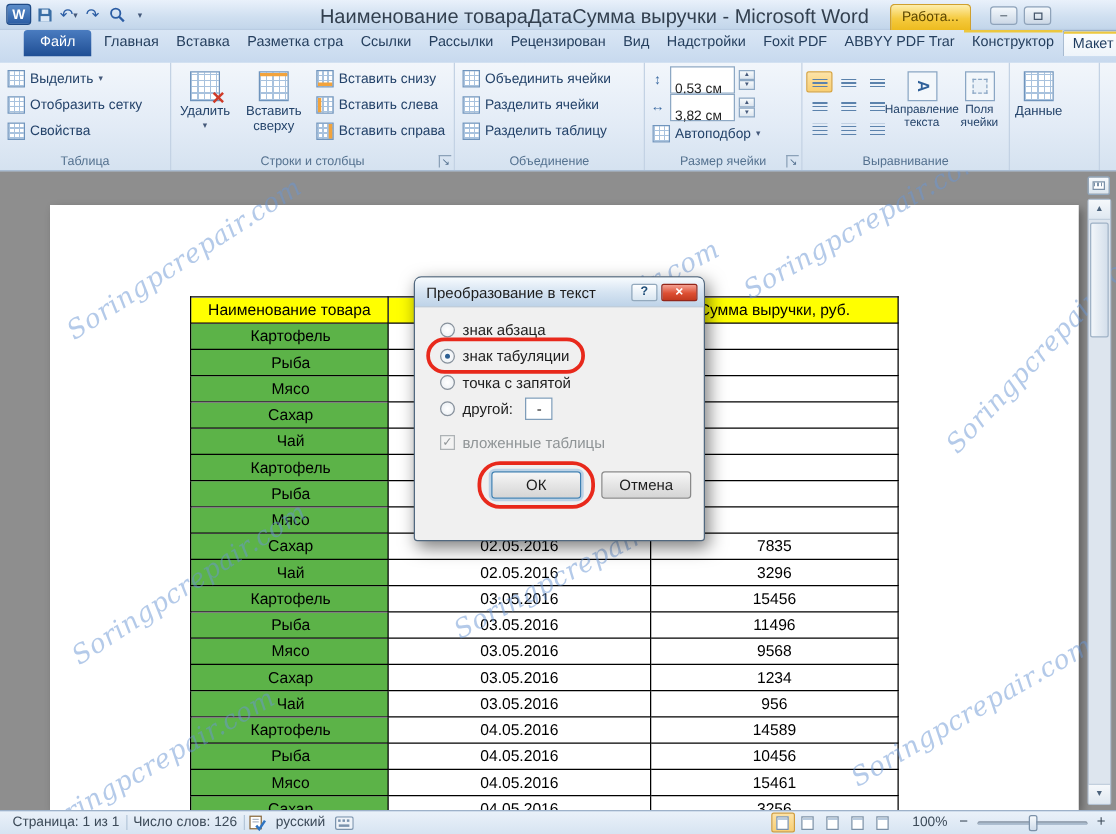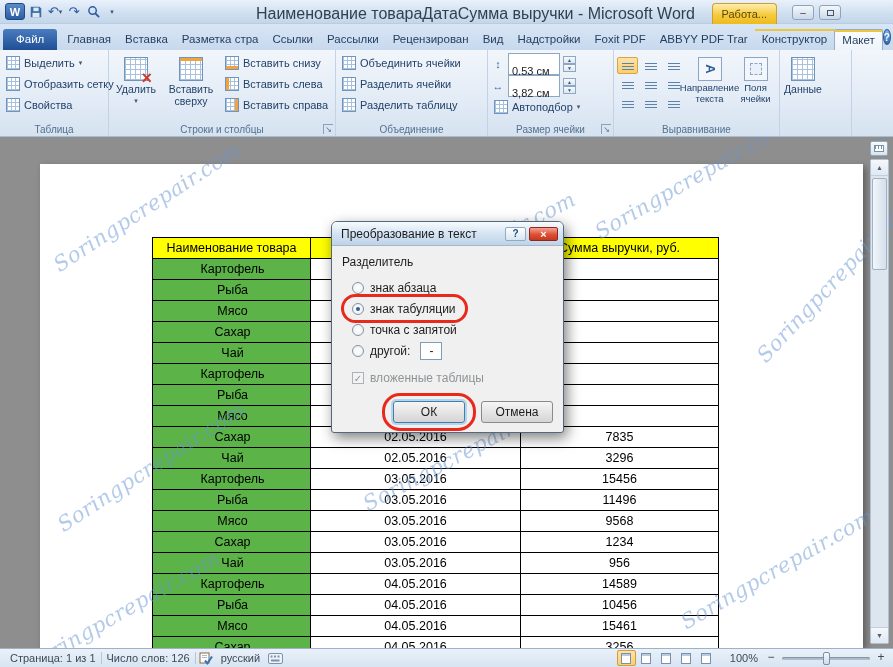--- a/index.html
+++ b/index.html
@@ -12,21 +12,21 @@
 .word-logo{width:20px;height:17px;background:linear-gradient(#5b8cc9,#2b5da4);color:#fff;font-weight:bold;font-size:11px;text-align:center;line-height:16px;border-radius:3px;border:1px solid #1e4a86}
 .qat-btn{height:18px;min-width:16px;display:flex;align-items:center;justify-content:center;color:#2b5da4;font-size:13px;border-radius:2px}
 .caret{font-size:7px;color:#44597a}
 .title-text{position:absolute;left:150px;right:198px;top:5px;text-align:right;font-size:16px;color:#323f4e;white-space:nowrap;overflow:hidden}
 .ctx-group{position:absolute;right:116px;top:3px;height:21px;padding:4px 9px 0;background:linear-gradient(#fdeeae,#f5ca3e 55%,#edbb1f);border:1px solid #cfa02f;border-bottom:none;border-radius:4px 4px 0 0;font-size:11px;color:#5c4700}
 .winbtns{position:absolute;right:52px;top:5px;display:flex;gap:5px}
 .win-btn{width:22px;height:15px;background:linear-gradient(#f4f8fc,#ccd8e6);border:1px solid #8fa3ba;border-radius:3px;display:flex;align-items:center;justify-content:center;font-size:10px;line-height:1;color:#33414f}
 .restore-glyph{width:7px;height:6px;border:1px solid #45566b;display:inline-block}
 
 
-.tabrow{position:absolute;left:0;top:24px;width:100%;height:26px;background:linear-gradient(#d9e6f5,#c7d9ee);display:flex;align-items:flex-end;padding:0 3px;z-index:5}
+.tabrow{position:absolute;left:0;top:24px;width:100%;height:26px;background:linear-gradient(#d9e6f5,#c7d9ee);display:flex;padding:0 19px;z-index:5}
 .file-tab{height:21px;padding:4px 13px 0;background:linear-gradient(#4a7cc0,#1f4e94);color:#fff;border-radius:3px 3px 0 0;font-size:11.5px;margin-right:3px;white-space:nowrap}
 .tab{height:21px;padding:4px 7px 0;font-size:11.5px;color:#253f5e;white-space:nowrap}
 .tab.ctx{box-shadow:inset 0 2px 0 #ecc73e}
 .tab.active{background:linear-gradient(#fbfdfe,#eef4fa);border:1px solid #99aec6;border-bottom:none;border-radius:2px 2px 0 0;color:#1c3a5e;box-shadow:inset 0 2px 0 #ecc73e}
 .help-btn{margin-left:auto;width:16px;height:16px;border-radius:50%;background:linear-gradient(#7fb4e8,#2e67ac);border:1px solid #265a97;color:#fff;font-size:10px;font-weight:bold;display:flex;align-items:center;justify-content:center;align-self:center}
 
 
 .ribbon{position:absolute;left:0;top:50px;width:100%;height:87px;background:linear-gradient(#f2f6fb,#e2ebf6 60%,#d5e2f0);border-bottom:1px solid #a9bcd2;display:flex;z-index:4}
 .rgroup{position:relative;height:100%;border-right:1px solid #c3d2e4;padding:4px 3px 15px;display:flex;gap:2px}
 .col{display:flex;flex-direction:column;gap:3px}
@@ -35,21 +35,21 @@
 .sbtn{display:flex;align-items:center;gap:4px;height:18px;padding:1px 3px;border-radius:2px;white-space:nowrap;font-size:11px;color:#24436a}
 .gicon{flex:0 0 auto;width:14px;height:14px;border:1px solid #6f94bd;background-color:#fff;background-image:repeating-linear-gradient(0deg,#a8c2de 0 1px,transparent 1px 4px),repeating-linear-gradient(90deg,#a8c2de 0 1px,transparent 1px 4px)}
 .big-btn{display:flex;flex-direction:column;align-items:center;gap:2px;padding:3px 1px;border-radius:3px;font-size:10.5px;text-align:center;color:#24436a;line-height:1.15}
 .bicon{position:relative;width:24px;height:24px;border:1px solid #6f94bd;background-color:#fff;background-image:repeating-linear-gradient(0deg,#a8c2de 0 1px,transparent 1px 5px),repeating-linear-gradient(90deg,#a8c2de 0 1px,transparent 1px 5px)}
 .bicon.plain{background-image:none;border-color:#8aa6c4;background-color:#f3f7fb}
 .del-x::after{content:"×";position:absolute;right:-5px;bottom:-9px;color:#cf3a28;font-size:18px;font-weight:bold}
 .accent-top{box-shadow:inset 0 3px 0 #f2a33c}
 .accent-bottom{box-shadow:inset 0 -3px 0 #f2a33c}
 .accent-left{box-shadow:inset 3px 0 0 #f2a33c}
 .accent-right{box-shadow:inset -3px 0 0 #f2a33c}
-.g-table{width:109px}.g-rows{width:227px}.g-merge{width:152px}.g-size{width:126px}.g-align{width:166px}.g-data{width:72px}
+.g-table{width:137px}.g-rows{width:227px}.g-merge{width:152px}.g-size{width:126px}.g-align{width:166px}.g-data{width:72px}
 .g-fill{flex:1;border-right:none}
 .g-rows .big-btn.b1{width:48px}.g-rows .big-btn.b2{width:58px}
 .size-row{display:flex;align-items:center;gap:3px;height:19px}
 .dir-ico{width:14px;text-align:center;color:#3e6ca3;font-size:11px}
 .spin-input{width:52px;height:17px;border:1px solid #8da8c4;background:#fff;font-size:11px;line-height:15px;padding:10px 3px;color:#222}
 .spinner{display:flex;flex-direction:column;width:13px}
 .spinner span{height:8px;border:1px solid #8da8c4;background:linear-gradient(#f7fafc,#dde6ef);font-size:5px;line-height:6px;text-align:center;color:#45597a}
 .align-grid{display:grid;grid-template-columns:repeat(3,21px);grid-auto-rows:17px;gap:2px;margin-top:3px;align-content:start}
 .al-btn{border:1px solid transparent;border-radius:2px;display:flex;align-items:center;justify-content:center}
 .al-btn.sel{background:linear-gradient(#fde3a7,#f9cf72);border-color:#d9a43c}
@@ -477,21 +477,20 @@
       <div class="sb-arrow down">▼</div>
     </div>
 
     <div class="dialog">
       <div class="dlg-titlebar">
         <span class="dlg-title">Преобразование в текст</span>
         <span class="dlg-help">?</span>
         <span class="dlg-close">×</span>
       </div>
       <div class="dlg-body">
-        <div class="dlg-label">Разделитель</div>
         <div class="radio-row">
           <span class="radio"></span>
           <span>знак абзаца</span>
         </div>
         <div class="radio-row">
           <span class="radio checked"></span>
           <span>знак табуляции</span>
           <span class="hl-oval hl-radio"></span>
         </div>
         <div class="radio-row">

